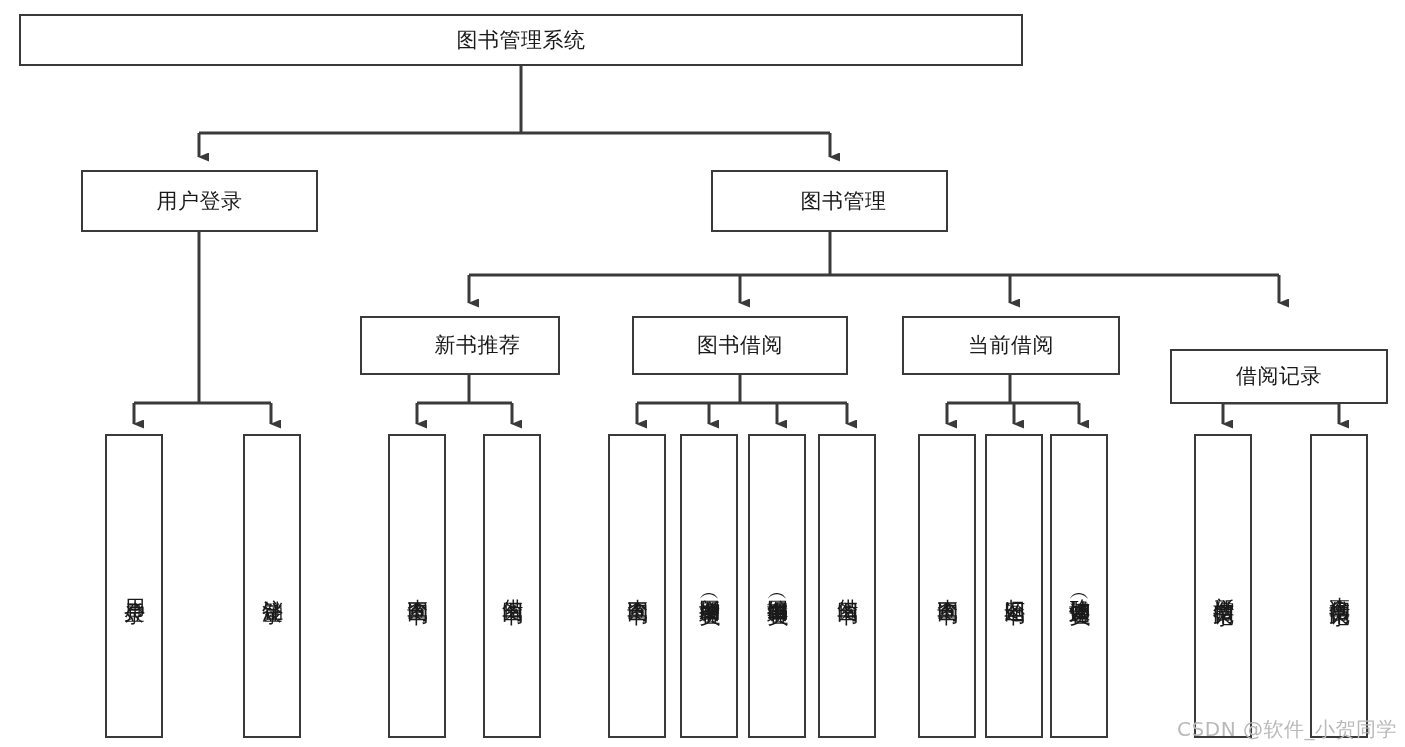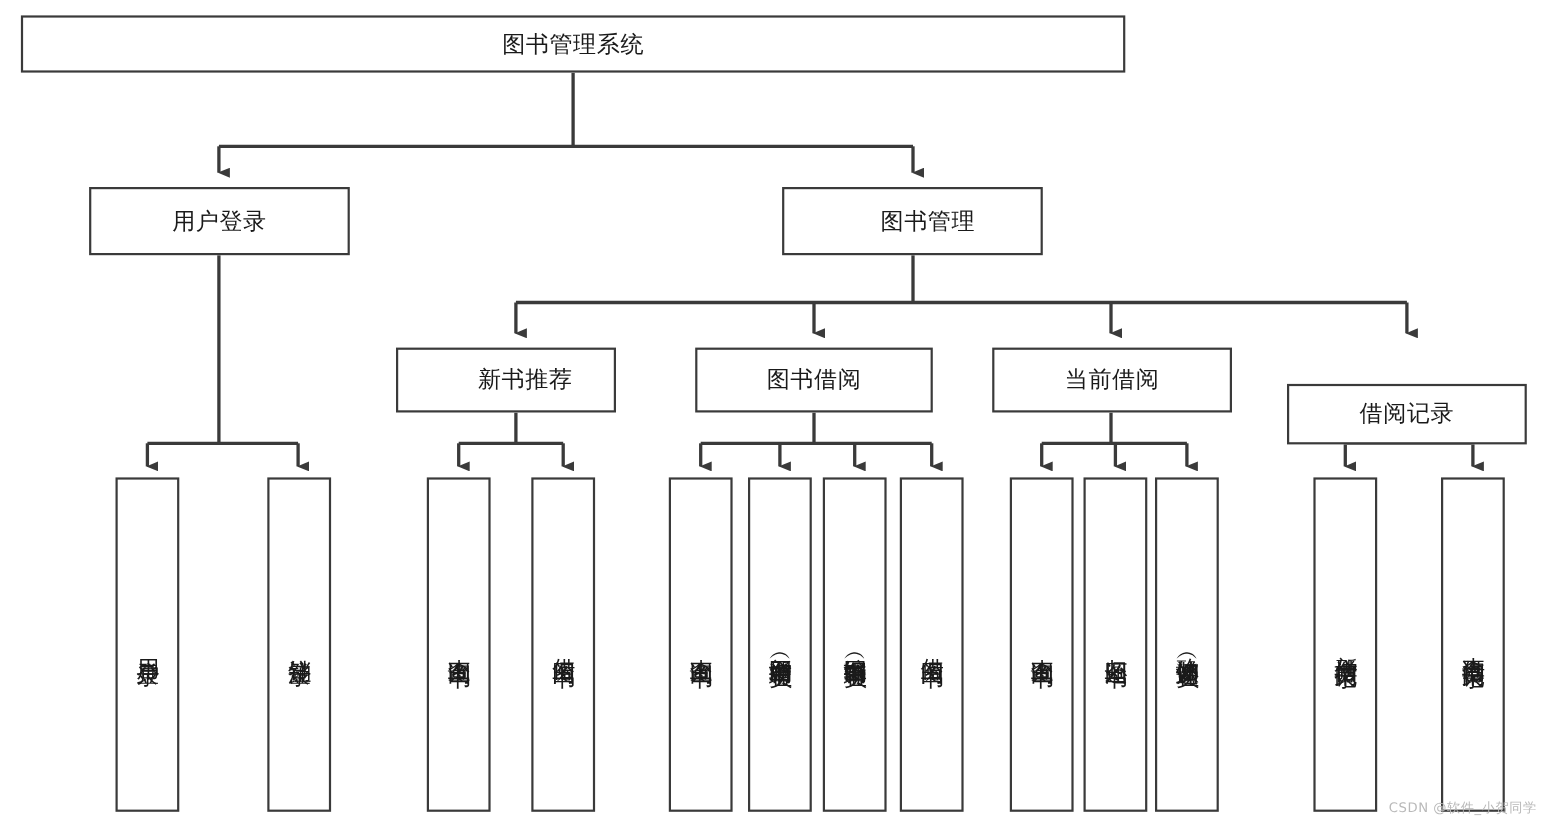--- a/index.html
+++ b/index.html
@@ -62,21 +62,21 @@
     white-space: nowrap;
     max-height: 100%;
   }
   .node.v.tall .label {
     letter-spacing: 1px;
   }
   .watermark {
     position: absolute;
     right: 8px;
     bottom: 4px;
-    font-size: 12px;
+    font-size: 20px;
     color: #b9b9b9;
     white-space: nowrap;
     letter-spacing: 0.5px;
   }
 </style>
 </head>
 <body>
 
 <div id="canvas">
 

